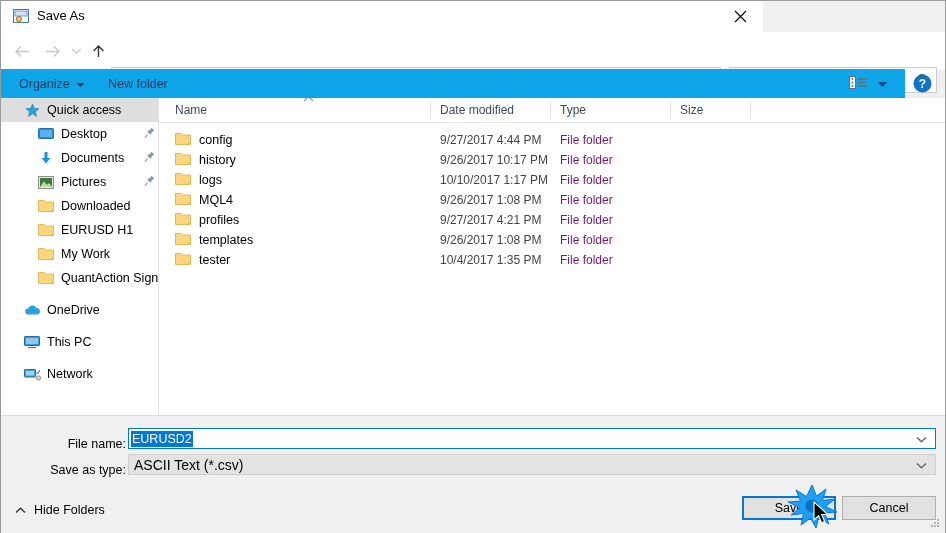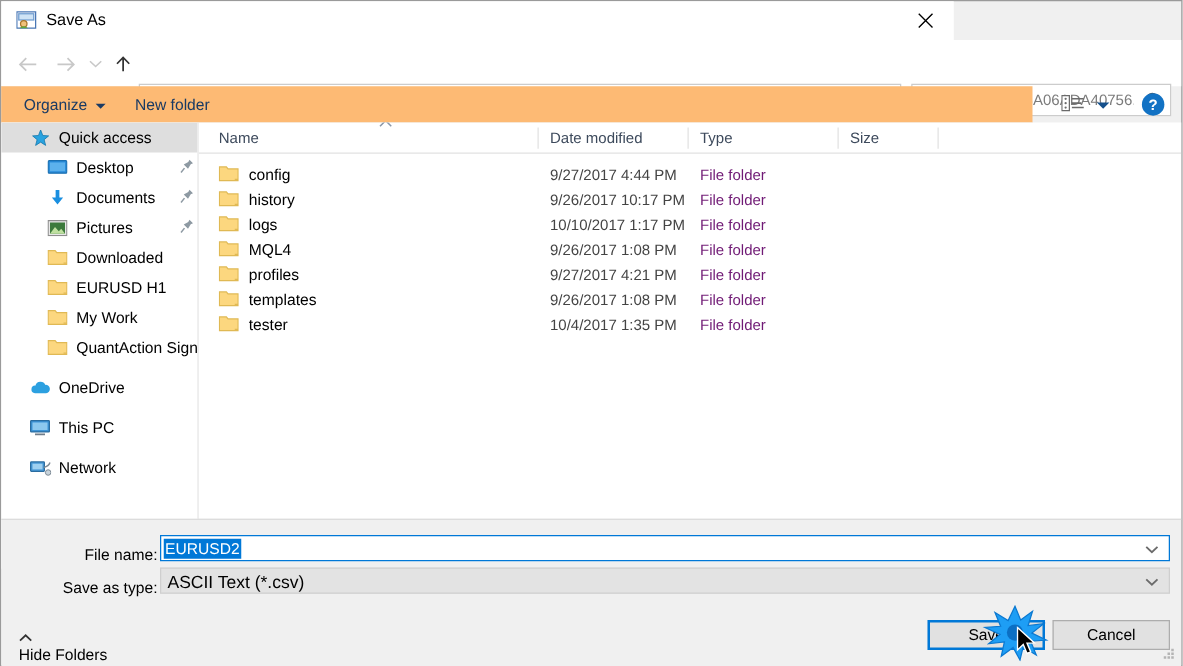--- a/index.html
+++ b/index.html
@@ -39,21 +39,21 @@
   .addr-refresh{position:absolute;right:2px;top:0;width:25px;height:24px;
                 display:flex;align-items:center;justify-content:center;font-size:13px;color:#333;}
 
   .searchbox{position:absolute;left:728px;top:35px;width:208px;height:26px;
              background:#fff;border:1px solid #cccccc;box-sizing:border-box;}
   .search-text{position:absolute;left:7px;top:5px;font-size:12px;color:#7b7b7b;white-space:nowrap;
                width:170px;overflow:hidden;}
   .search-icon{position:absolute;right:6px;top:5px;}
 
   
-  .toolbar{position:absolute;left:0;top:68px;width:825px;height:29px;background:#fdba74;
+  .toolbar{position:absolute;left:0;top:68px;width:904px;height:29px;background:#0ea5e9;
            border-bottom:1px solid #e2e2e2;}
   .tb-item{position:absolute;top:5px;height:20px;display:flex;align-items:center;
            font-size:12.5px;color:#1a3a63;}
   .tb-organize{left:18px;}
   .tb-newfolder{left:107px;}
   .tb-caret{margin-left:6px;}
   .tb-view{position:absolute;left:848px;top:6px;display:flex;align-items:center;}
   .tb-help{position:absolute;left:912px;top:5px;}
 
   
@@ -91,21 +91,21 @@
   .fname-input{position:absolute;left:127px;top:427px;width:808px;height:21px;
                background:#fff;border:1px solid #0078d7;box-sizing:border-box;}
   .fname-sel{position:absolute;left:2px;top:2px;background:#0078d7;color:#fff;
              font-size:12.5px;padding:0 1px;line-height:16px;}
   .type-input{position:absolute;left:127px;top:453px;width:808px;height:21px;
               background:#e3e3e3;border:1px solid #cfcfcf;box-sizing:border-box;}
   .type-text{position:absolute;left:5px;top:2px;font-size:14px;color:#000000;line-height:16px;}
   .combo-arrow{position:absolute;right:8px;top:3px;}
 
   .hide-folders{position:absolute;left:14px;top:502px;display:flex;
-                font-size:12.5px;color:#000;flex-direction:column;}
+                font-size:12.5px;color:#000;}
   .hide-caret{margin-right:8px;}
 
   .btn{position:absolute;top:495px;height:24px;background:#e1e1e1;border:1px solid #adadad;
        box-sizing:border-box;display:flex;align-items:center;justify-content:center;
        font-size:12.5px;color:#000;}
   .btn-save{left:741px;width:94px;border:2px solid #0078d7;background:#e1e1e1;}
   .btn-cancel{left:841px;width:94px;}
 
   .grip{position:absolute;left:929px;top:517px;}
 

